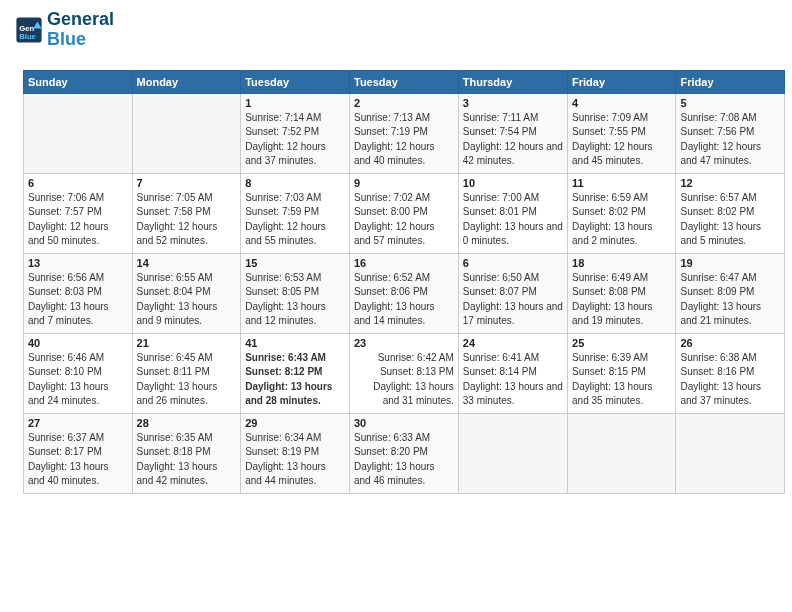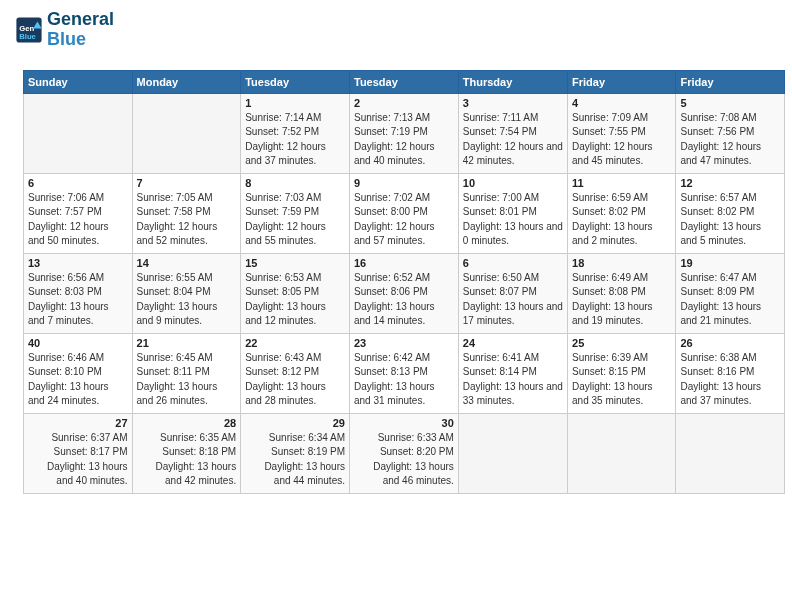--- a/index.html
+++ b/index.html
@@ -90,21 +90,20 @@
     .day-info {
       color: #333;
       font-size: 10px;
       line-height: 1.45;
     }
     .empty-cell {
       background: #f5f5f5 !important;
     }
     .last-row td {
       height: 72px;
-      text-align: right;
     }
   </style>
 </head>
 <body>
 
 <div class="page">
   <div class="header">
     <div class="logo">
       <svg class="logo-icon" viewBox="0 0 40 40">
         <rect x="2" y="2" width="36" height="36" rx="4" fill="#1a3a5c"></rect>
@@ -267,28 +266,28 @@
 Sunset: 8:10 PM
 Daylight: 13 hours and 24 minutes.</div>
           </td>
           <td>
             <span class="day-num">21</span>
             <div class="day-info" style="white-space: pre-line;">Sunrise: 6:45 AM
 Sunset: 8:11 PM
 Daylight: 13 hours and 26 minutes.</div>
           </td>
           <td>
-            <span class="day-num">22</span>
-            <div class="day-info" style="white-space: pre-line;">Sunrise: 6:43 AM
+            <span class="day-num">41</span>
+            <div class="day-info" style="white-space: pre-line; font-weight: bold;">Sunrise: 6:43 AM
 Sunset: 8:12 PM
 Daylight: 13 hours and 28 minutes.</div>
           </td>
           <td>
             <span class="day-num">23</span>
-            <div class="day-info" style="white-space: pre-line;">Sunrise: 6:42 AM
+            <div class="day-info" style="white-space: pre-line; text-align: right;">Sunrise: 6:42 AM
 Sunset: 8:13 PM
 Daylight: 13 hours and 31 minutes.</div>
           </td>
           <td>
             <span class="day-num">24</span>
             <div class="day-info" style="white-space: pre-line;">Sunrise: 6:41 AM
 Sunset: 8:14 PM
 Daylight: 13 hours and 33 minutes.</div>
           </td>
           <td>

